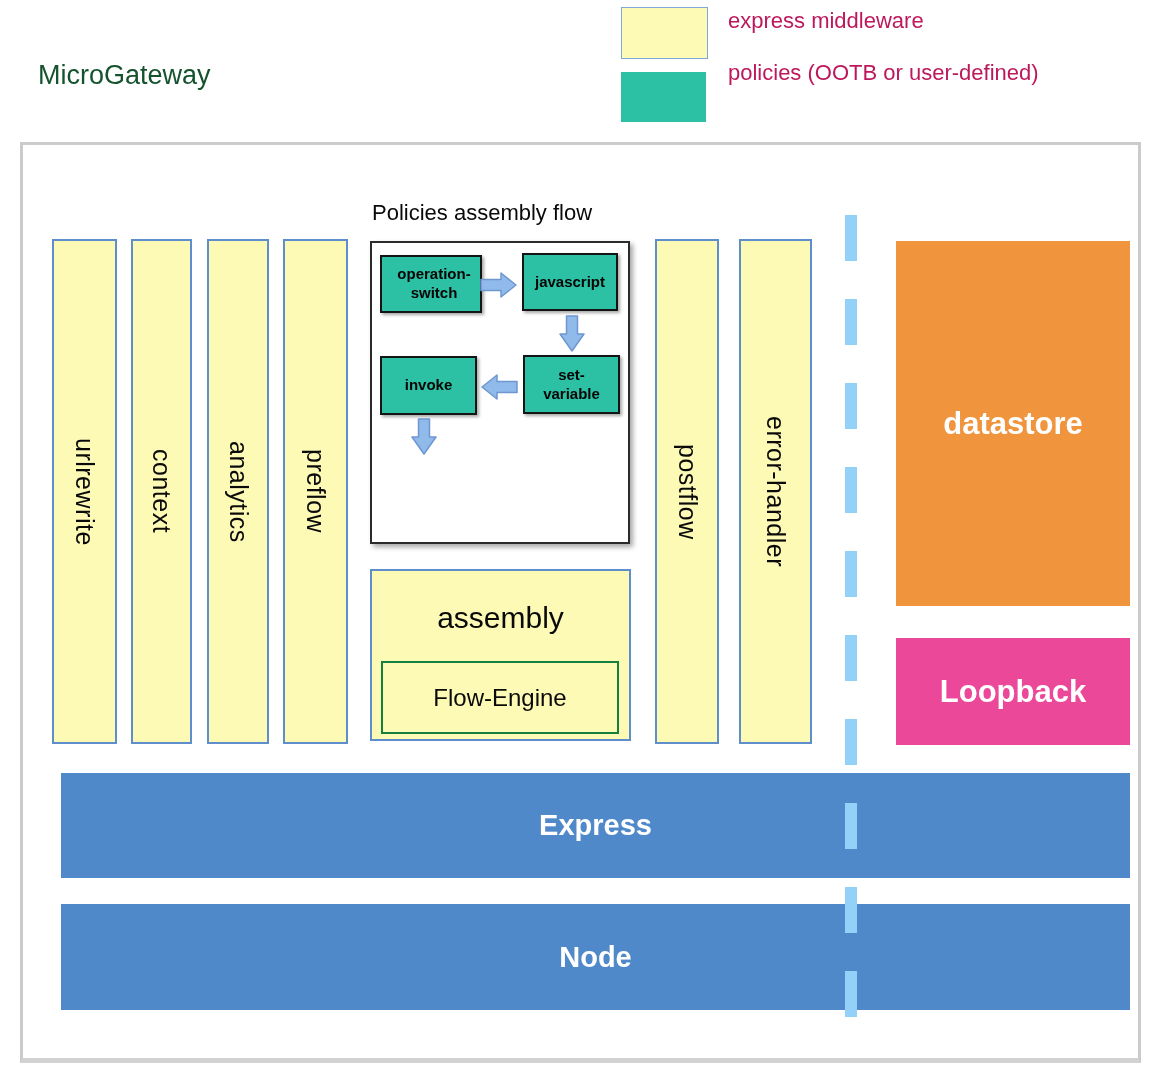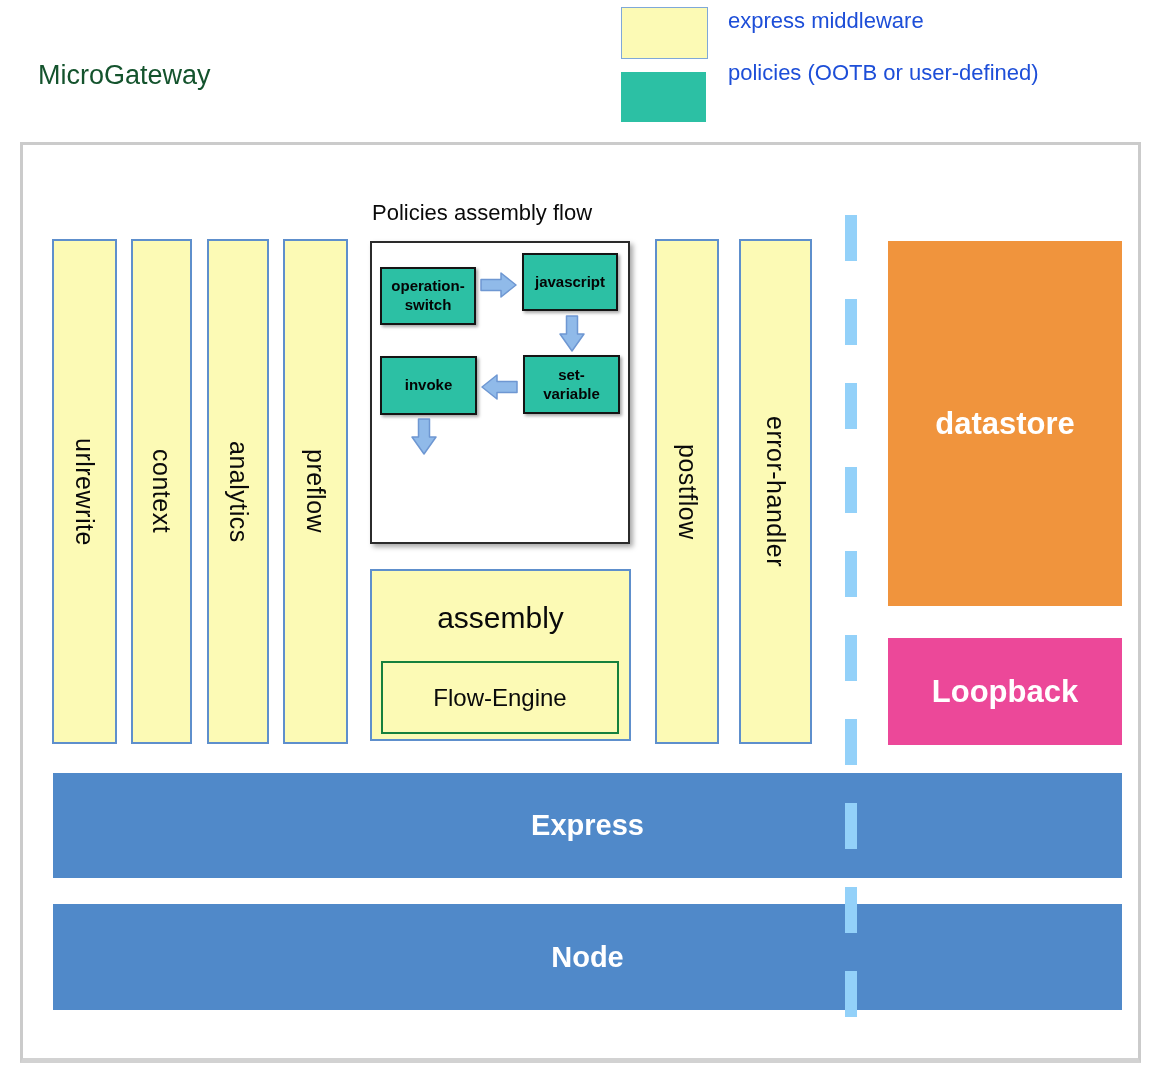--- a/index.html
+++ b/index.html
@@ -10,21 +10,21 @@
   .abs{position:absolute;}
 
   .page-title{
     left:38px;top:60px;font-size:27px;letter-spacing:0px;color:#14532d;
   }
 
   
   .legend-swatch{width:85px;height:50px;}
   .legend-swatch.yellow{left:621px;top:7px;background:#FCFAB5;border:1px solid #7FA8D8;}
   .legend-swatch.teal{left:621px;top:72px;background:#2CC0A4;}
-  .legend-label{font-size:22px;color:#1d4ed8;white-space:nowrap;}
+  .legend-label{font-size:22px;color:#be185d;white-space:nowrap;}
   .legend-label.l1{left:728px;top:8px;}
   .legend-label.l2{left:728px;top:60px;}
 
   
   .container{
     left:20px;top:142px;width:1115px;height:913px;background:#fff;
     border:3px solid #cbcbcb;border-bottom:5px solid #d2d2d2;
   }
   
 
@@ -48,21 +48,21 @@
     left:347px;top:96px;width:256px;height:299px;background:#fff;
     border:2px solid #2b2b2b;box-shadow:3px 3px 5px rgba(0,0,0,0.35);
   }
   
   .pnode{
     position:absolute;background:#2CC0A4;border:2px solid #141414;
     box-shadow:2px 2px 3px rgba(0,0,0,0.35);
     display:flex;align-items:center;justify-content:center;text-align:center;
     font-weight:bold;font-size:15px;line-height:1.25;color:#050505;
   }
-  .pnode.op{left:8px;top:24px;width:92px;height:54px;}
+  .pnode.op{left:8px;top:12px;width:92px;height:54px;padding-left:6px;}
   .pnode.js{left:150px;top:10px;width:92px;height:54px;}
   .pnode.sv{left:151px;top:112px;width:93px;height:55px;}
   .pnode.inv{left:8px;top:113px;width:93px;height:55px;}
   .pnode.iff{left:8px;top:214px;width:93px;height:57px;}
   .pnode .wrap-narrow{display:inline-block;max-width:82px;}
   .pnode .wrap-xnarrow{display:inline-block;max-width:58px;}
 
   .flow-arrow{position:absolute;}
   .fa-r{left:108px;top:28px;}
   .fa-d1{left:186px;top:72px;}
@@ -73,21 +73,21 @@
     left:347px;top:424px;width:257px;height:168px;background:#FCFAB5;
     border:2px solid #5E8FCC;text-align:center;
   }
   .assembly-label{margin-top:30px;font-size:30px;color:#0a0a0a;}
   .flow-engine{
     position:absolute;left:9px;top:90px;width:234px;height:69px;background:#FCFAB5;
     border:2px solid #15803d;display:flex;align-items:center;justify-content:center;
     font-size:24px;color:#0a0a0a;
   }
 
-  .bigbox{display:flex;align-items:center;justify-content:center;color:#ffffff;}
+  .bigbox{display:flex;align-items:center;justify-content:center;color:#ffffff;margin-left:8px;}
   .datastore{left:865px;top:96px;width:234px;height:365px;background:#F0943D;font-size:31px;font-weight:600;}
   .loopback{left:865px;top:493px;width:234px;height:107px;background:#ec4899;font-size:31px;font-weight:700;}
   .express{left:30px;top:628px;width:1069px;height:105px;background:#5089C9;font-size:29px;font-weight:700;}
   .node{left:30px;top:759px;width:1069px;height:106px;background:#5089C9;font-size:29px;font-weight:700;}
 
   .dash-line{
     left:845px;top:215px;width:12px;height:824px;z-index:6;
     background:repeating-linear-gradient(to bottom,#93D1F9 0px,#93D1F9 46px,transparent 46px,transparent 84px);
   }
 </style>

